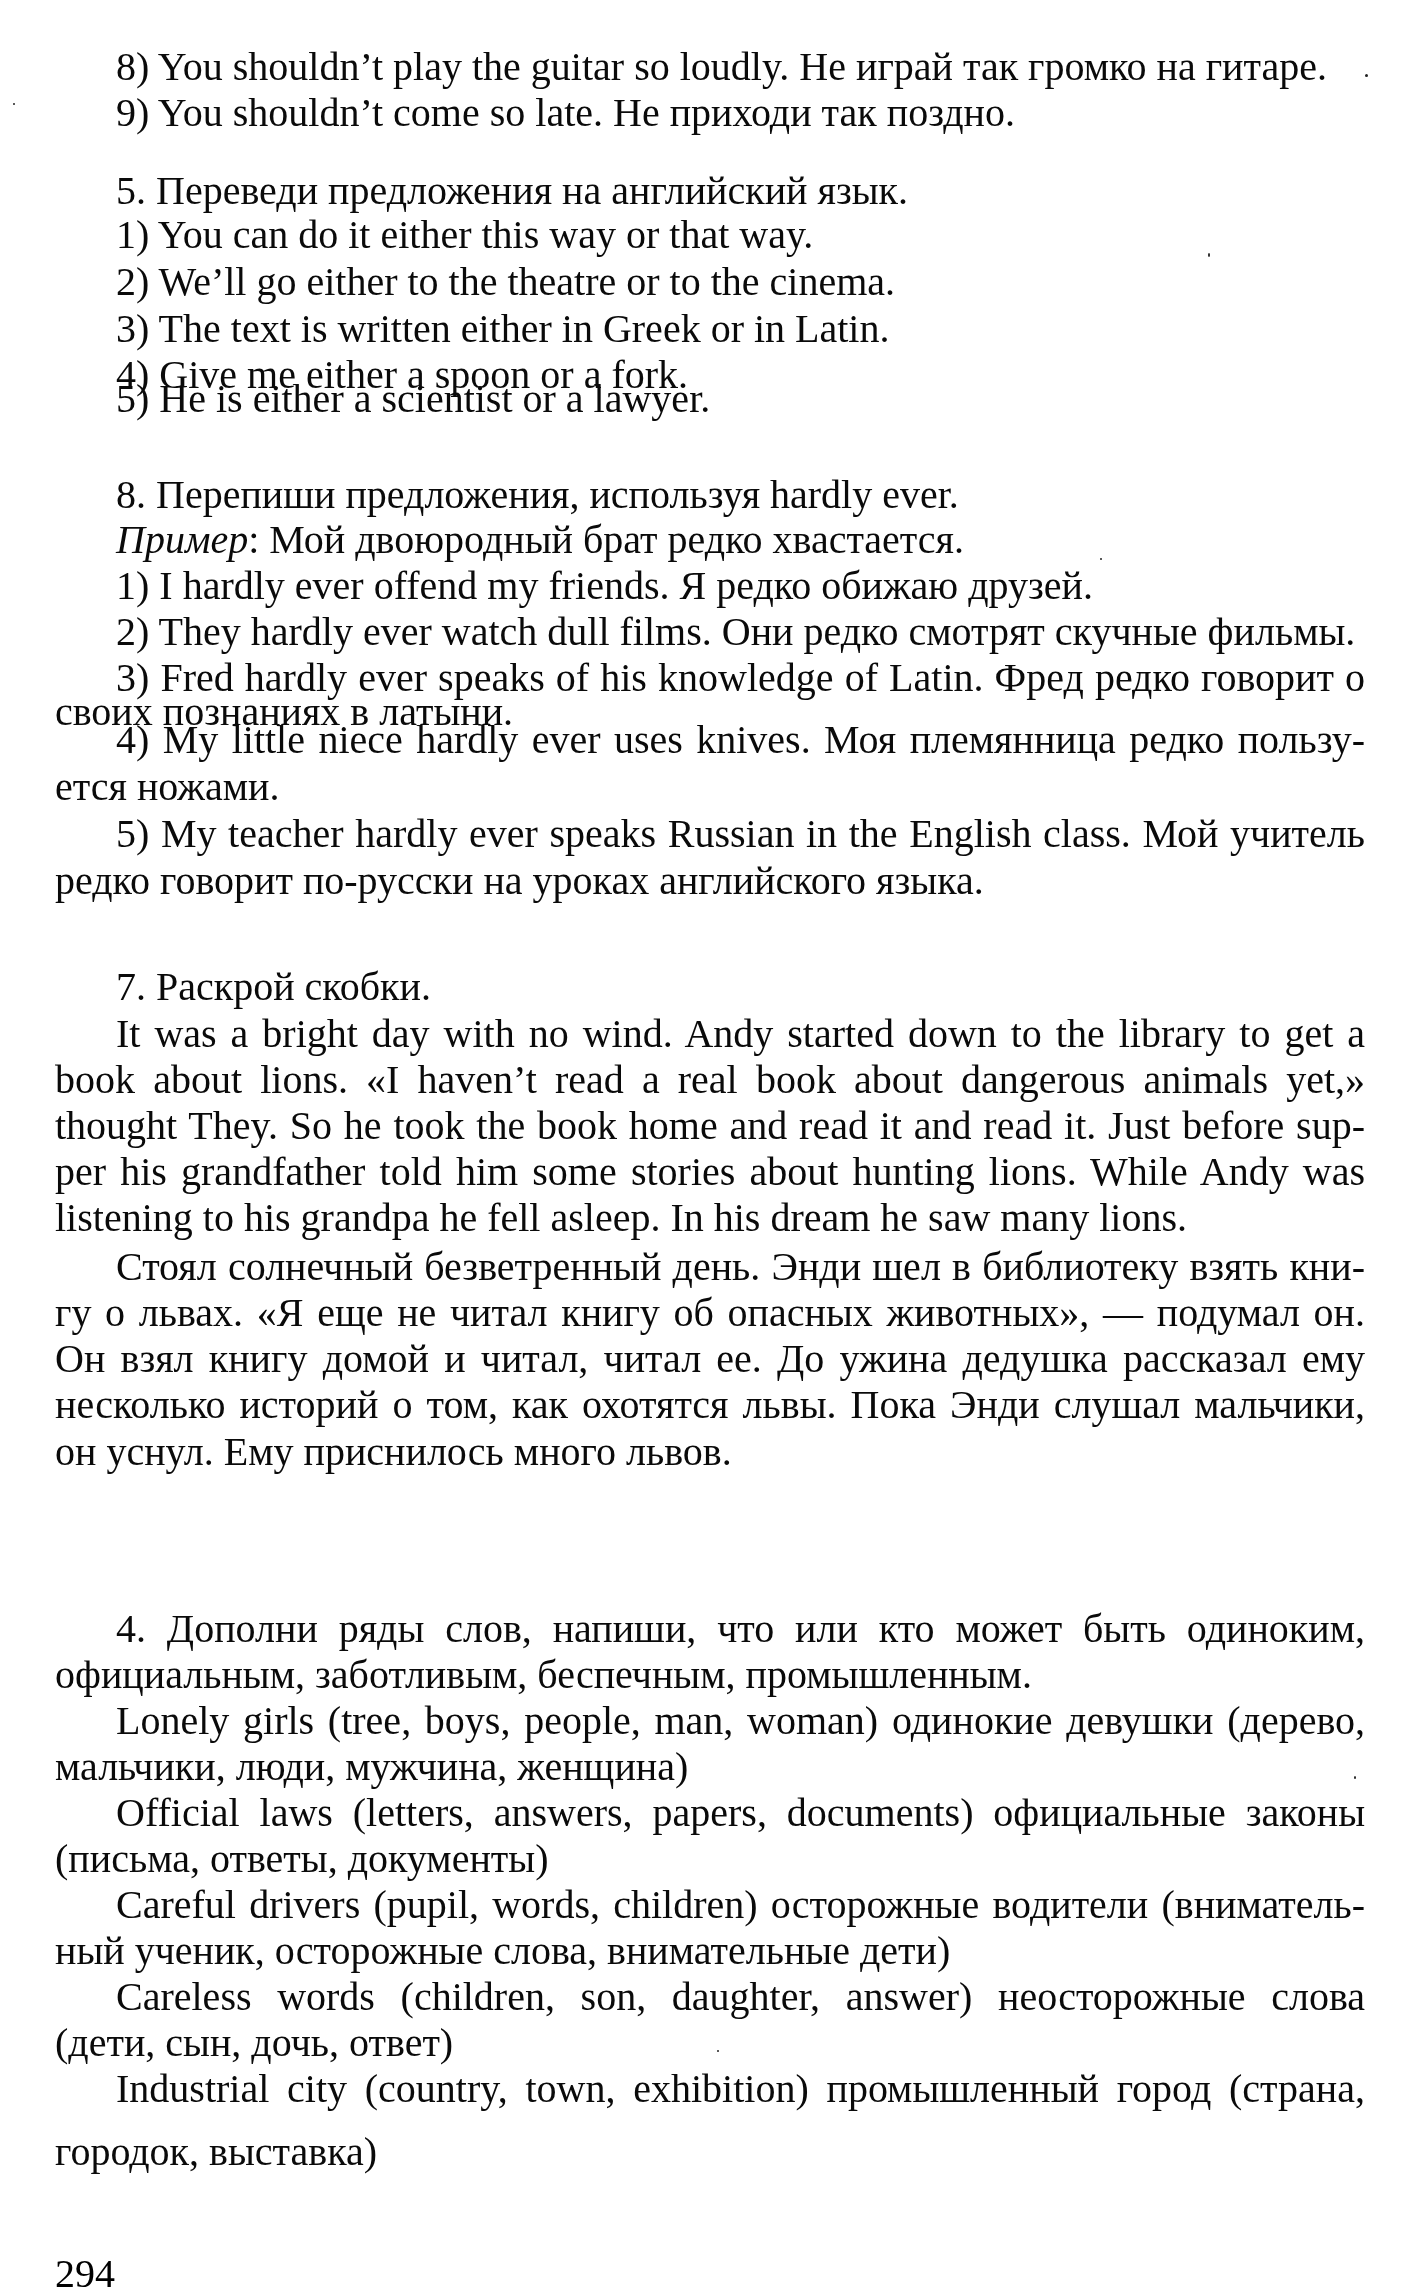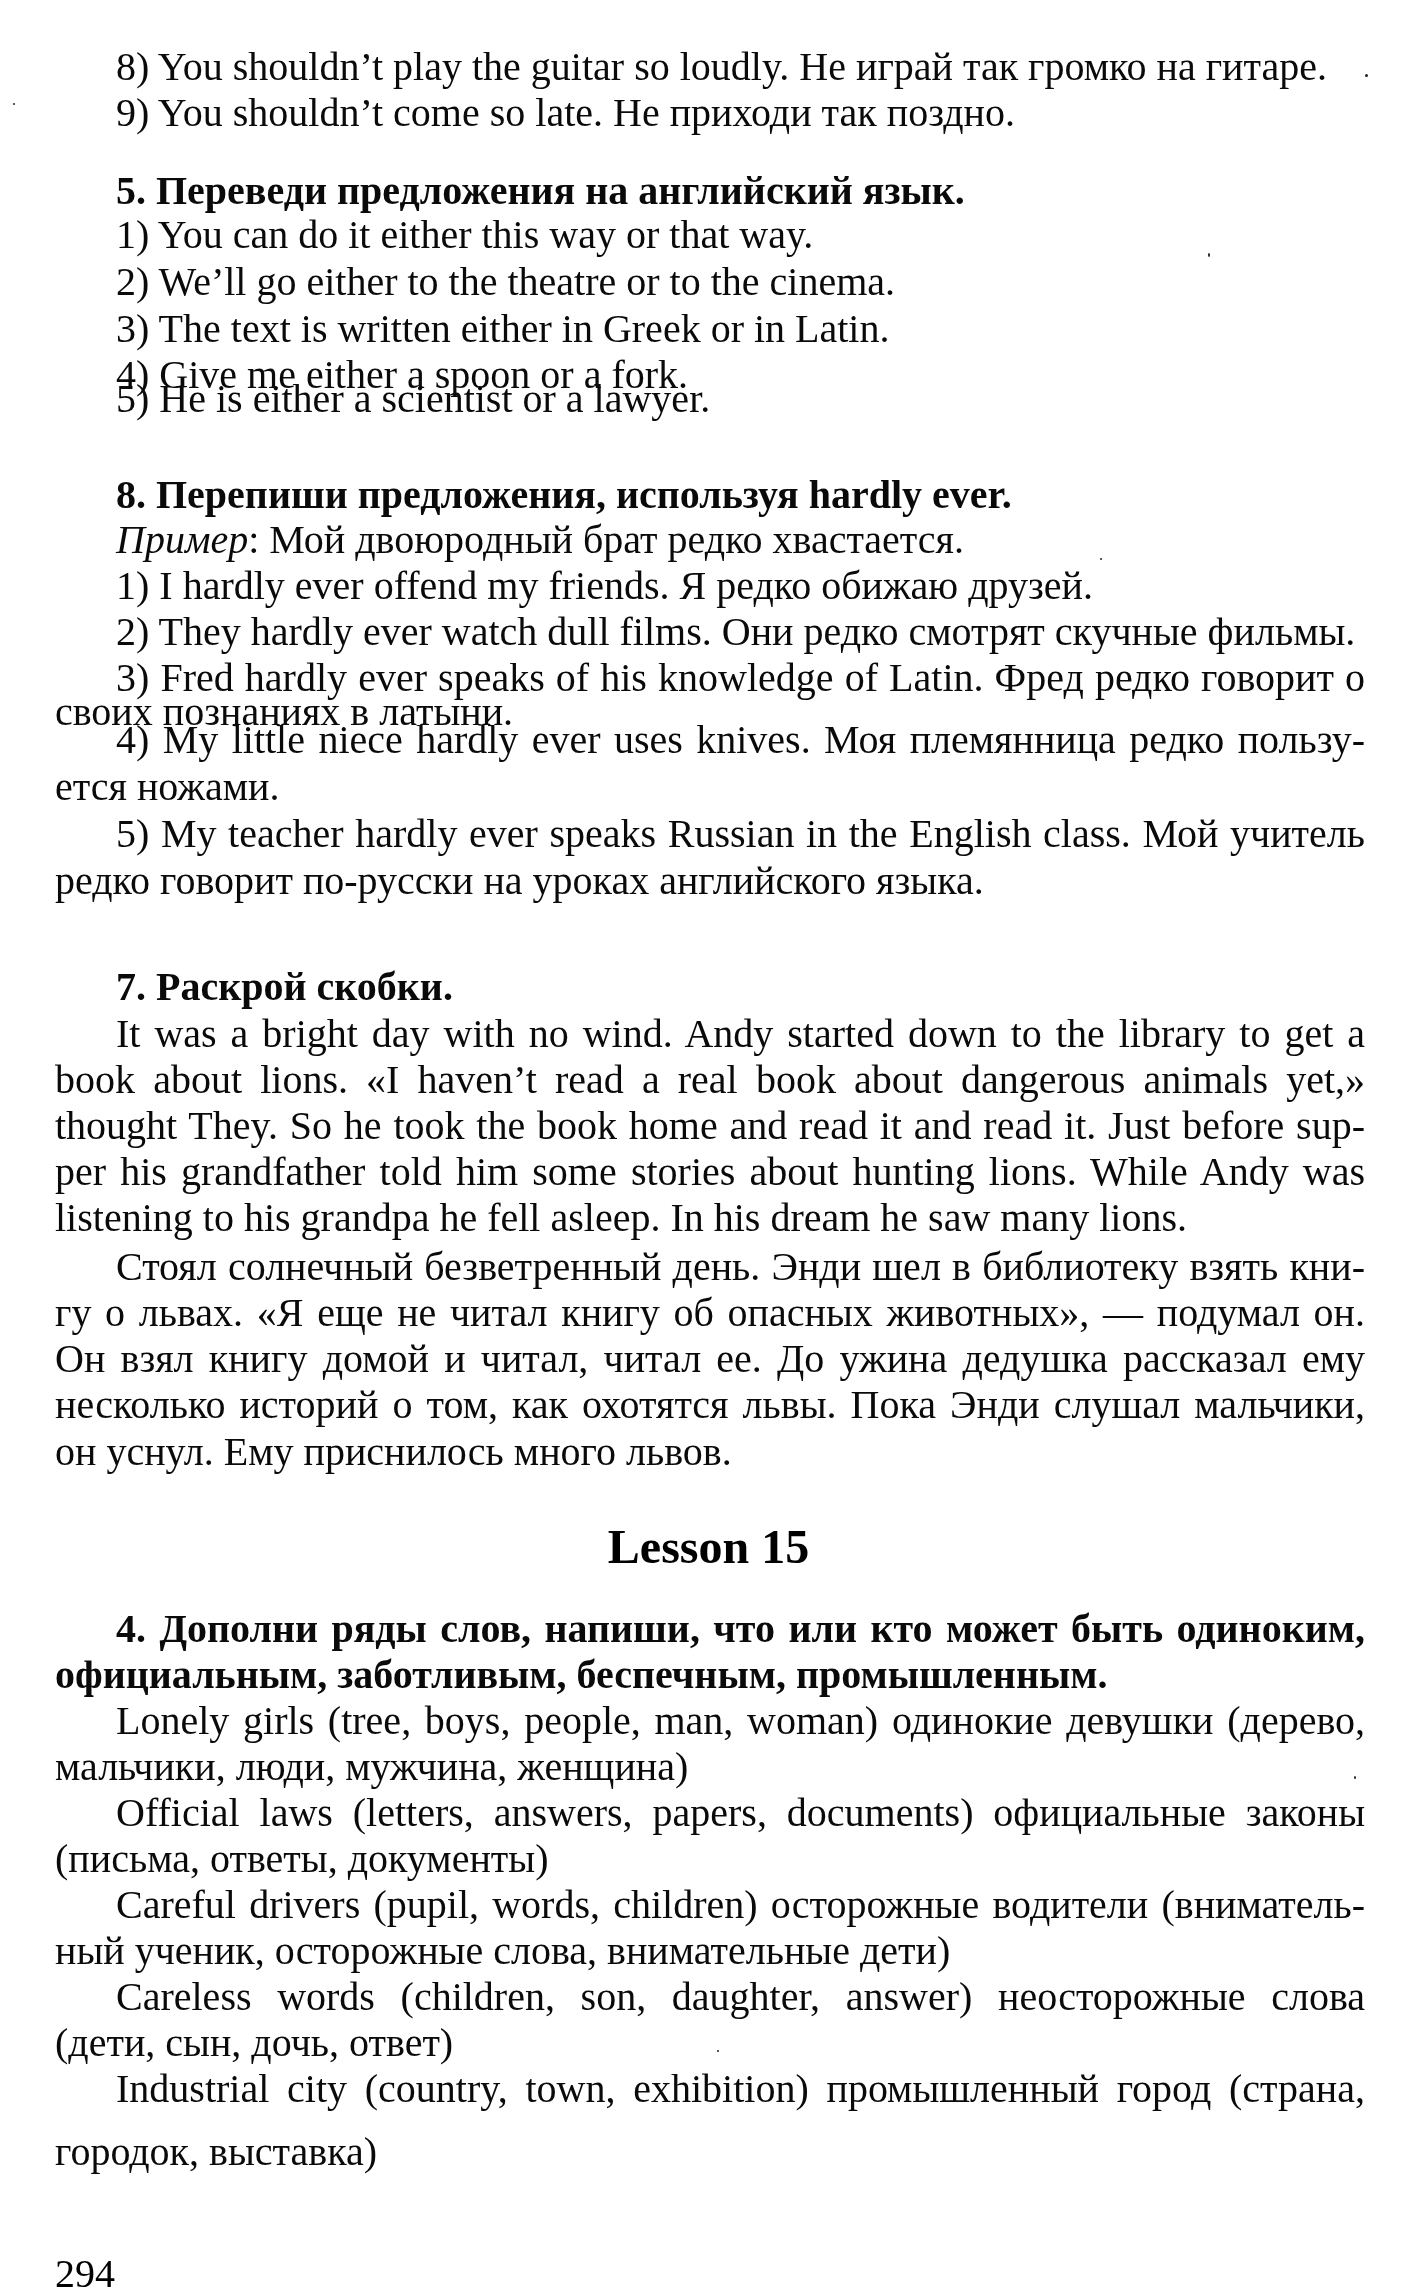--- a/index.html
+++ b/index.html
@@ -4,21 +4,21 @@
 <style>
   html, body { margin: 0; padding: 0; background: #ffffff; }
   body { width: 1417px; height: 2293px; position: relative; overflow: hidden; }
   .page { position: absolute; left: 0; top: 0; width: 1152px; height: 2293px; background: #ffffff; color: #000000;
           font-family: "Liberation Serif", "DejaVu Serif", serif; }
   .ln { position: absolute; font-size: 40px; line-height: 46px; white-space: nowrap; color: #0a0a0a; }
   .full { left: 55px; width: 1310px; text-align: justify; text-align-last: justify; white-space: normal; }
   .full.ind { left: 116px; width: 1249px; }
   .left { left: 55px; }
   .left.ind { left: 116px; }
-  .b { font-weight: bold; }
+  .b { font-weight: normal; }
   .i { font-style: italic; }
   .lesson { position: absolute; left: 0; width: 1417px; text-align: center; font-size: 48px; line-height: 56px; font-weight: bold; }
   .pn { position: absolute; left: 55px; font-size: 40px; line-height: 46px; margin-top: 47px; }
   .speck { position: absolute; width: 3px; height: 3px; background: #222; border-radius: 50%; }
 </style>
 </head>
 <body>
 
 <div class="page">
 
@@ -57,21 +57,20 @@
     <div class="ln full" style="top:1149px">per his grandfather told him some stories about hunting lions. While Andy was</div>
     <div class="ln left" style="top:1195px">listening to his grandpa he fell asleep. In his dream he saw many lions.</div>
 
     <div class="ln full ind" style="top:1244px">Стоял солнечный безветренный день. Энди шел в библиотеку взять кни-</div>
     <div class="ln full" style="top:1290px">гу о львах. «Я еще не читал книгу об опасных животных», — подумал он.</div>
     <div class="ln full" style="top:1336px">Он взял книгу домой и читал, читал ее. До ужина дедушка рассказал ему</div>
     <div class="ln full" style="top:1382px">несколько историй о том, как охотятся львы. Пока Энди слушал мальчики,</div>
     <div class="ln left" style="top:1429px">он уснул. Ему приснилось много львов.</div>
   </div>
 
-  <div class="lesson" style="top:1519px">Lesson 15</div>
 
   <div>
     <div class="ln full ind b" style="top:1606px">4. Дополни ряды слов, напиши, что или кто может быть одиноким,</div>
     <div class="ln left b" style="top:1652px">официальным, заботливым, беспечным, промышленным.</div>
 
     <div class="ln full ind" style="top:1698px">Lonely girls (tree, boys, people, man, woman) одинокие девушки (дерево,</div>
     <div class="ln left" style="top:1744px">мальчики, люди, мужчина, женщина)</div>
     <div class="ln full ind" style="top:1790px">Official laws (letters, answers, papers, documents) официальные законы</div>
     <div class="ln left" style="top:1836px">(письма, ответы, документы)</div>
     <div class="ln full ind" style="top:1882px">Careful drivers (pupil, words, children) осторожные водители (вниматель-</div>

